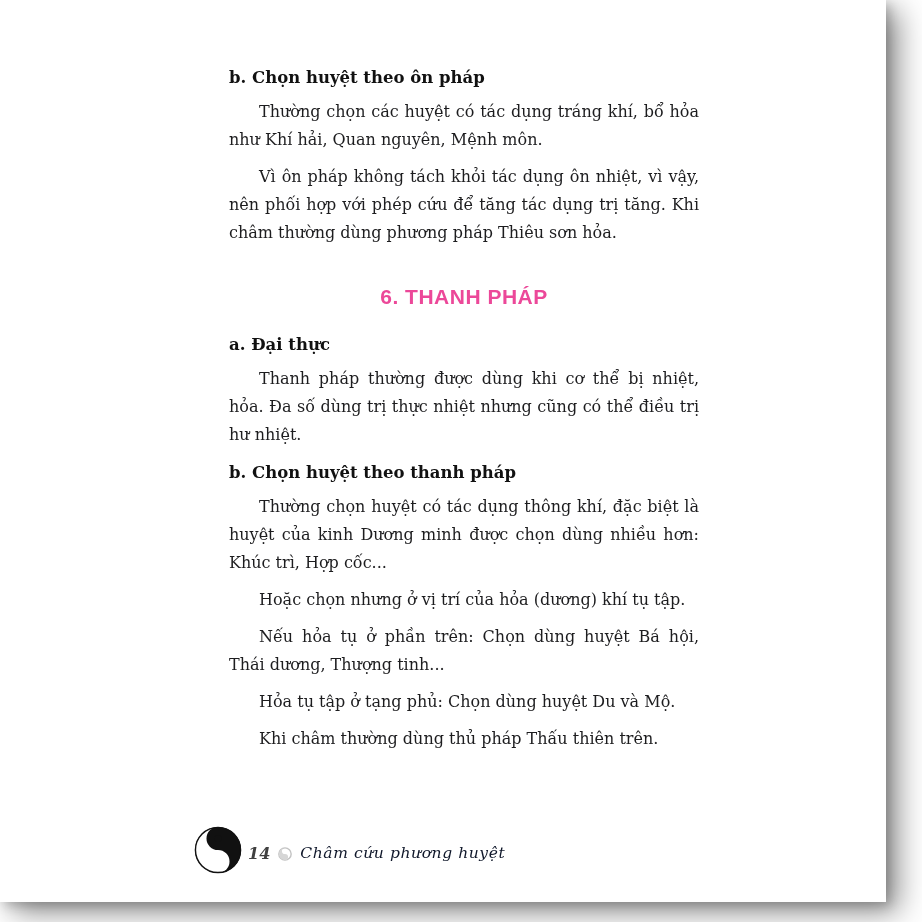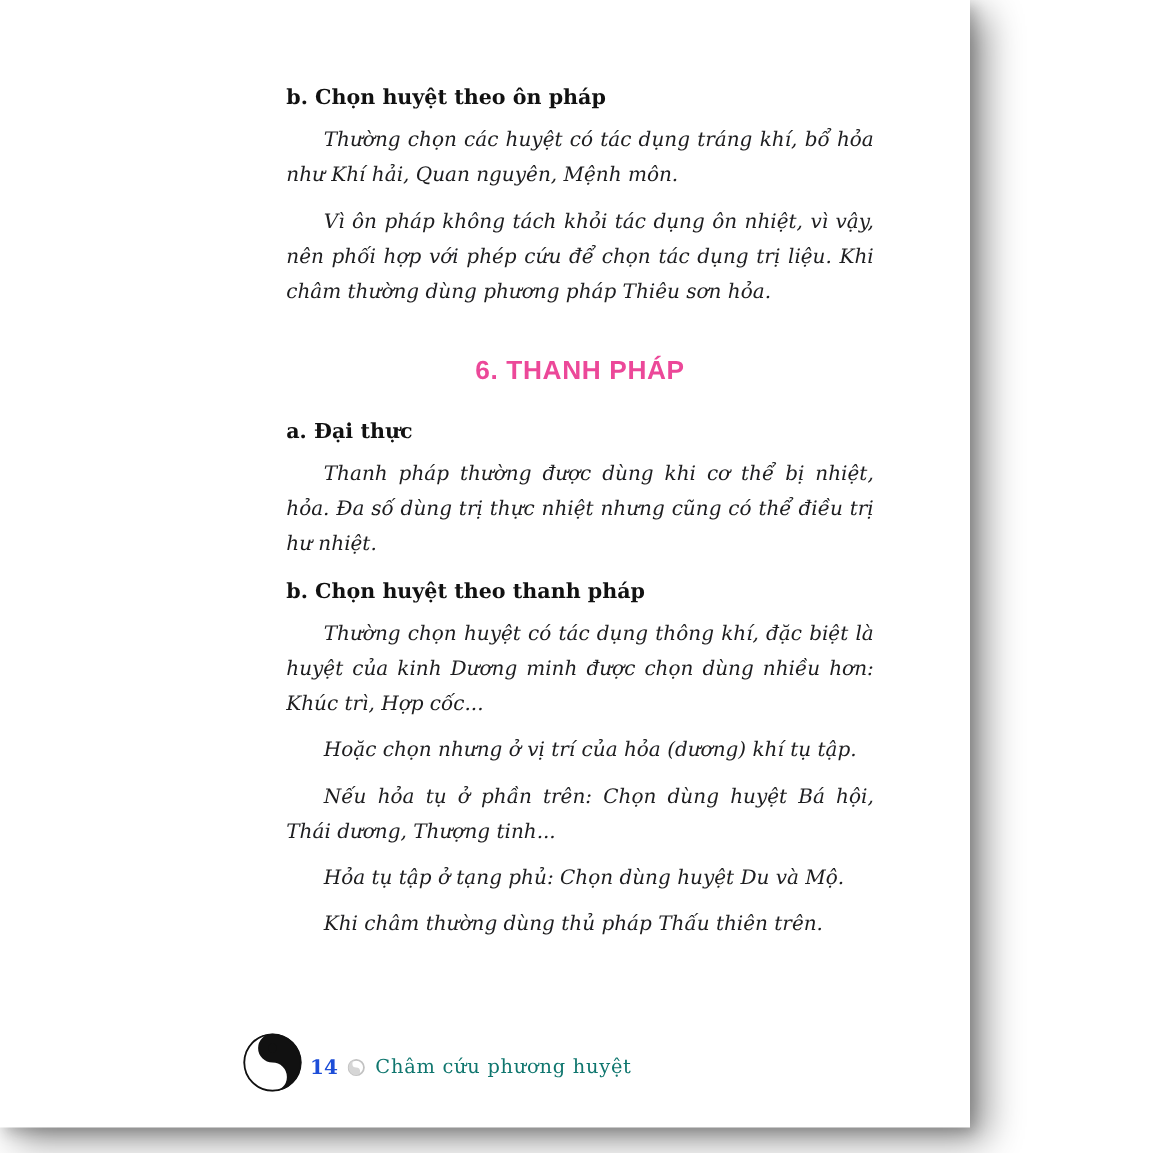--- a/index.html
+++ b/index.html
@@ -1,65 +1,65 @@
 <!DOCTYPE html>
 <html><head>
 <meta charset="utf-8">
 <style>
   html,body{margin:0;padding:0;background:#ffffff;}
   body{
     width:922px;height:922px;position:relative;overflow:hidden;
     font-family:"DejaVu Serif", serif;
   }
   .sheet{
-    position:absolute;left:0;top:0;width:776px;height:902px;
+    position:absolute;left:0;top:0;width:886px;height:902px;
     background:#ffffff;
     box-shadow:12px 10px 28px rgba(0,0,0,0.45), 4px 4px 10px rgba(0,0,0,0.18);
   }
   .content{
     position:absolute;left:229px;top:64px;width:470px;
     color:#1d1d1f;font-size:16px;line-height:28px;
   }
   .content p{
-    margin:0 0 9px 0;text-indent:30px;text-align:justify;font-style:italic;
+    margin:0 0 9px 0;text-indent:30px;text-align:justify;
   }
   h3.sub{
     font-size:16.5px;line-height:28px;margin:10px 0 6px 0;font-weight:bold;color:#111;
   }
   h3.sub.first{margin-top:0;}
   h2.section{
     font-family:"Liberation Sans", sans-serif;
     font-size:21px;line-height:28px;text-align:center;letter-spacing:0.5px;
     margin:36px 0 20px 0;color:#ec4899;font-weight:bold;
   }
   .logo{
     position:absolute;left:194px;top:826px;width:48px;height:48px;
   }
   .footer{
     position:absolute;left:248px;top:842px;height:22px;
     display:flex;align-items:center;gap:8px;white-space:nowrap;
   }
   .pagenum{
-    font-family:"DejaVu Serif", serif;font-weight:bold;font-size:16px;color:#1d4ed8;
+    font-family:"DejaVu Serif", serif;font-weight:bold;font-size:16px;color:#404040;font-style:italic;
   }
   .orn{width:14px;height:14px;display:inline-block;}
   .booktitle{
-    font-family:"DejaVu Serif", serif;
-    font-size:15.5px;color:#0f766e;letter-spacing:0.6px;
+    font-family:"DejaVu Serif", serif;font-style:italic;
+    font-size:15.5px;color:#0f172a;letter-spacing:0.6px;
   }
 </style>
 </head>
 <body>
 
 <div class="sheet">
 
   <div class="content">
     <h3 class="sub first">b. Chọn huyệt theo ôn pháp</h3>
     <p>Thường chọn các huyệt có tác dụng tráng khí, bổ hỏa như Khí hải, Quan nguyên, Mệnh môn.</p>
-    <p>Vì ôn pháp không tách khỏi tác dụng ôn nhiệt, vì vậy, nên phối hợp với phép cứu để chọn tác dụng trị liệu. Khi châm thường dùng phương pháp Thiêu sơn hỏa.</p>
+    <p>Vì ôn pháp không tách khỏi tác dụng ôn nhiệt, vì vậy, nên phối hợp với phép cứu để tăng tác dụng trị tăng. Khi châm thường dùng phương pháp Thiêu sơn hỏa.</p>
 
     <h2 class="section">6. THANH PHÁP</h2>
 
     <h3 class="sub">a. Đại thực</h3>
     <p>Thanh pháp thường được dùng khi cơ thể bị nhiệt, hỏa. Đa số dùng trị thực nhiệt nhưng cũng có thể điều trị hư nhiệt.</p>
 
     <h3 class="sub">b. Chọn huyệt theo thanh pháp</h3>
     <p>Thường chọn huyệt có tác dụng thông khí, đặc biệt là huyệt của kinh Dương minh được chọn dùng nhiều hơn: Khúc trì, Hợp cốc...</p>
     <p>Hoặc chọn nhưng ở vị trí của hỏa (dương) khí tụ tập.</p>
     <p>Nếu hỏa tụ ở phần trên: Chọn dùng huyệt Bá hội, Thái dương, Thượng tinh...</p>

